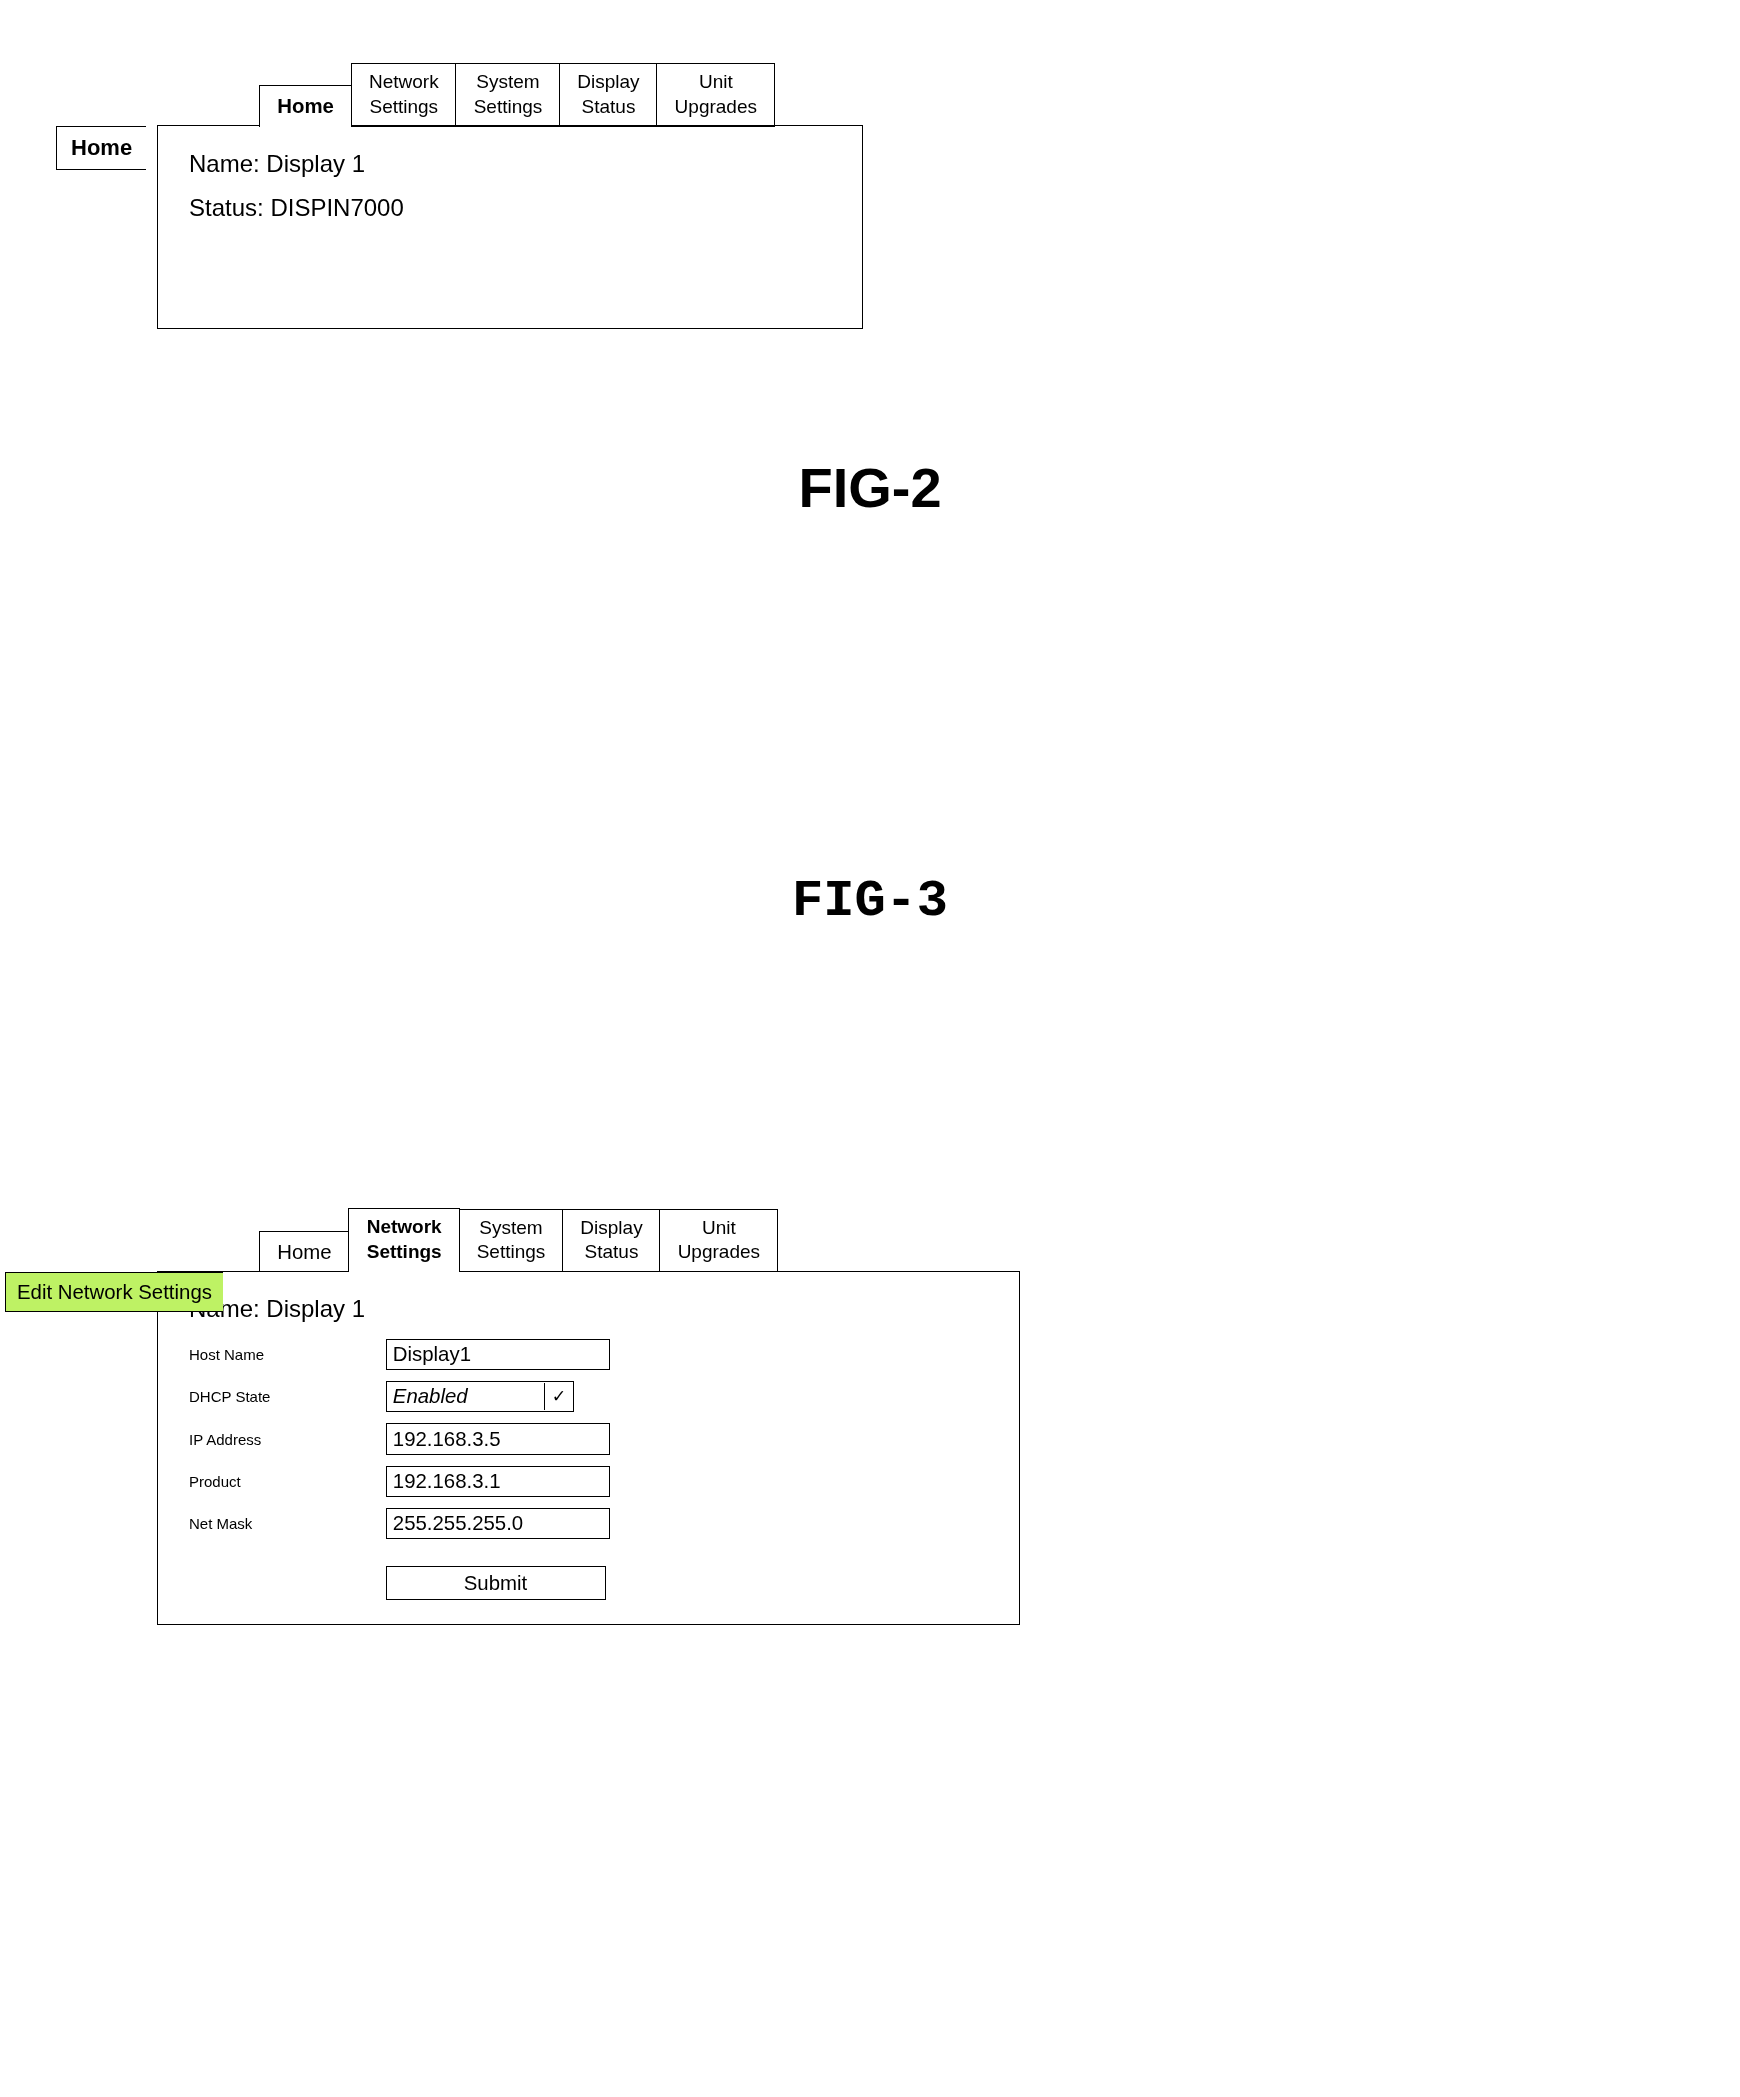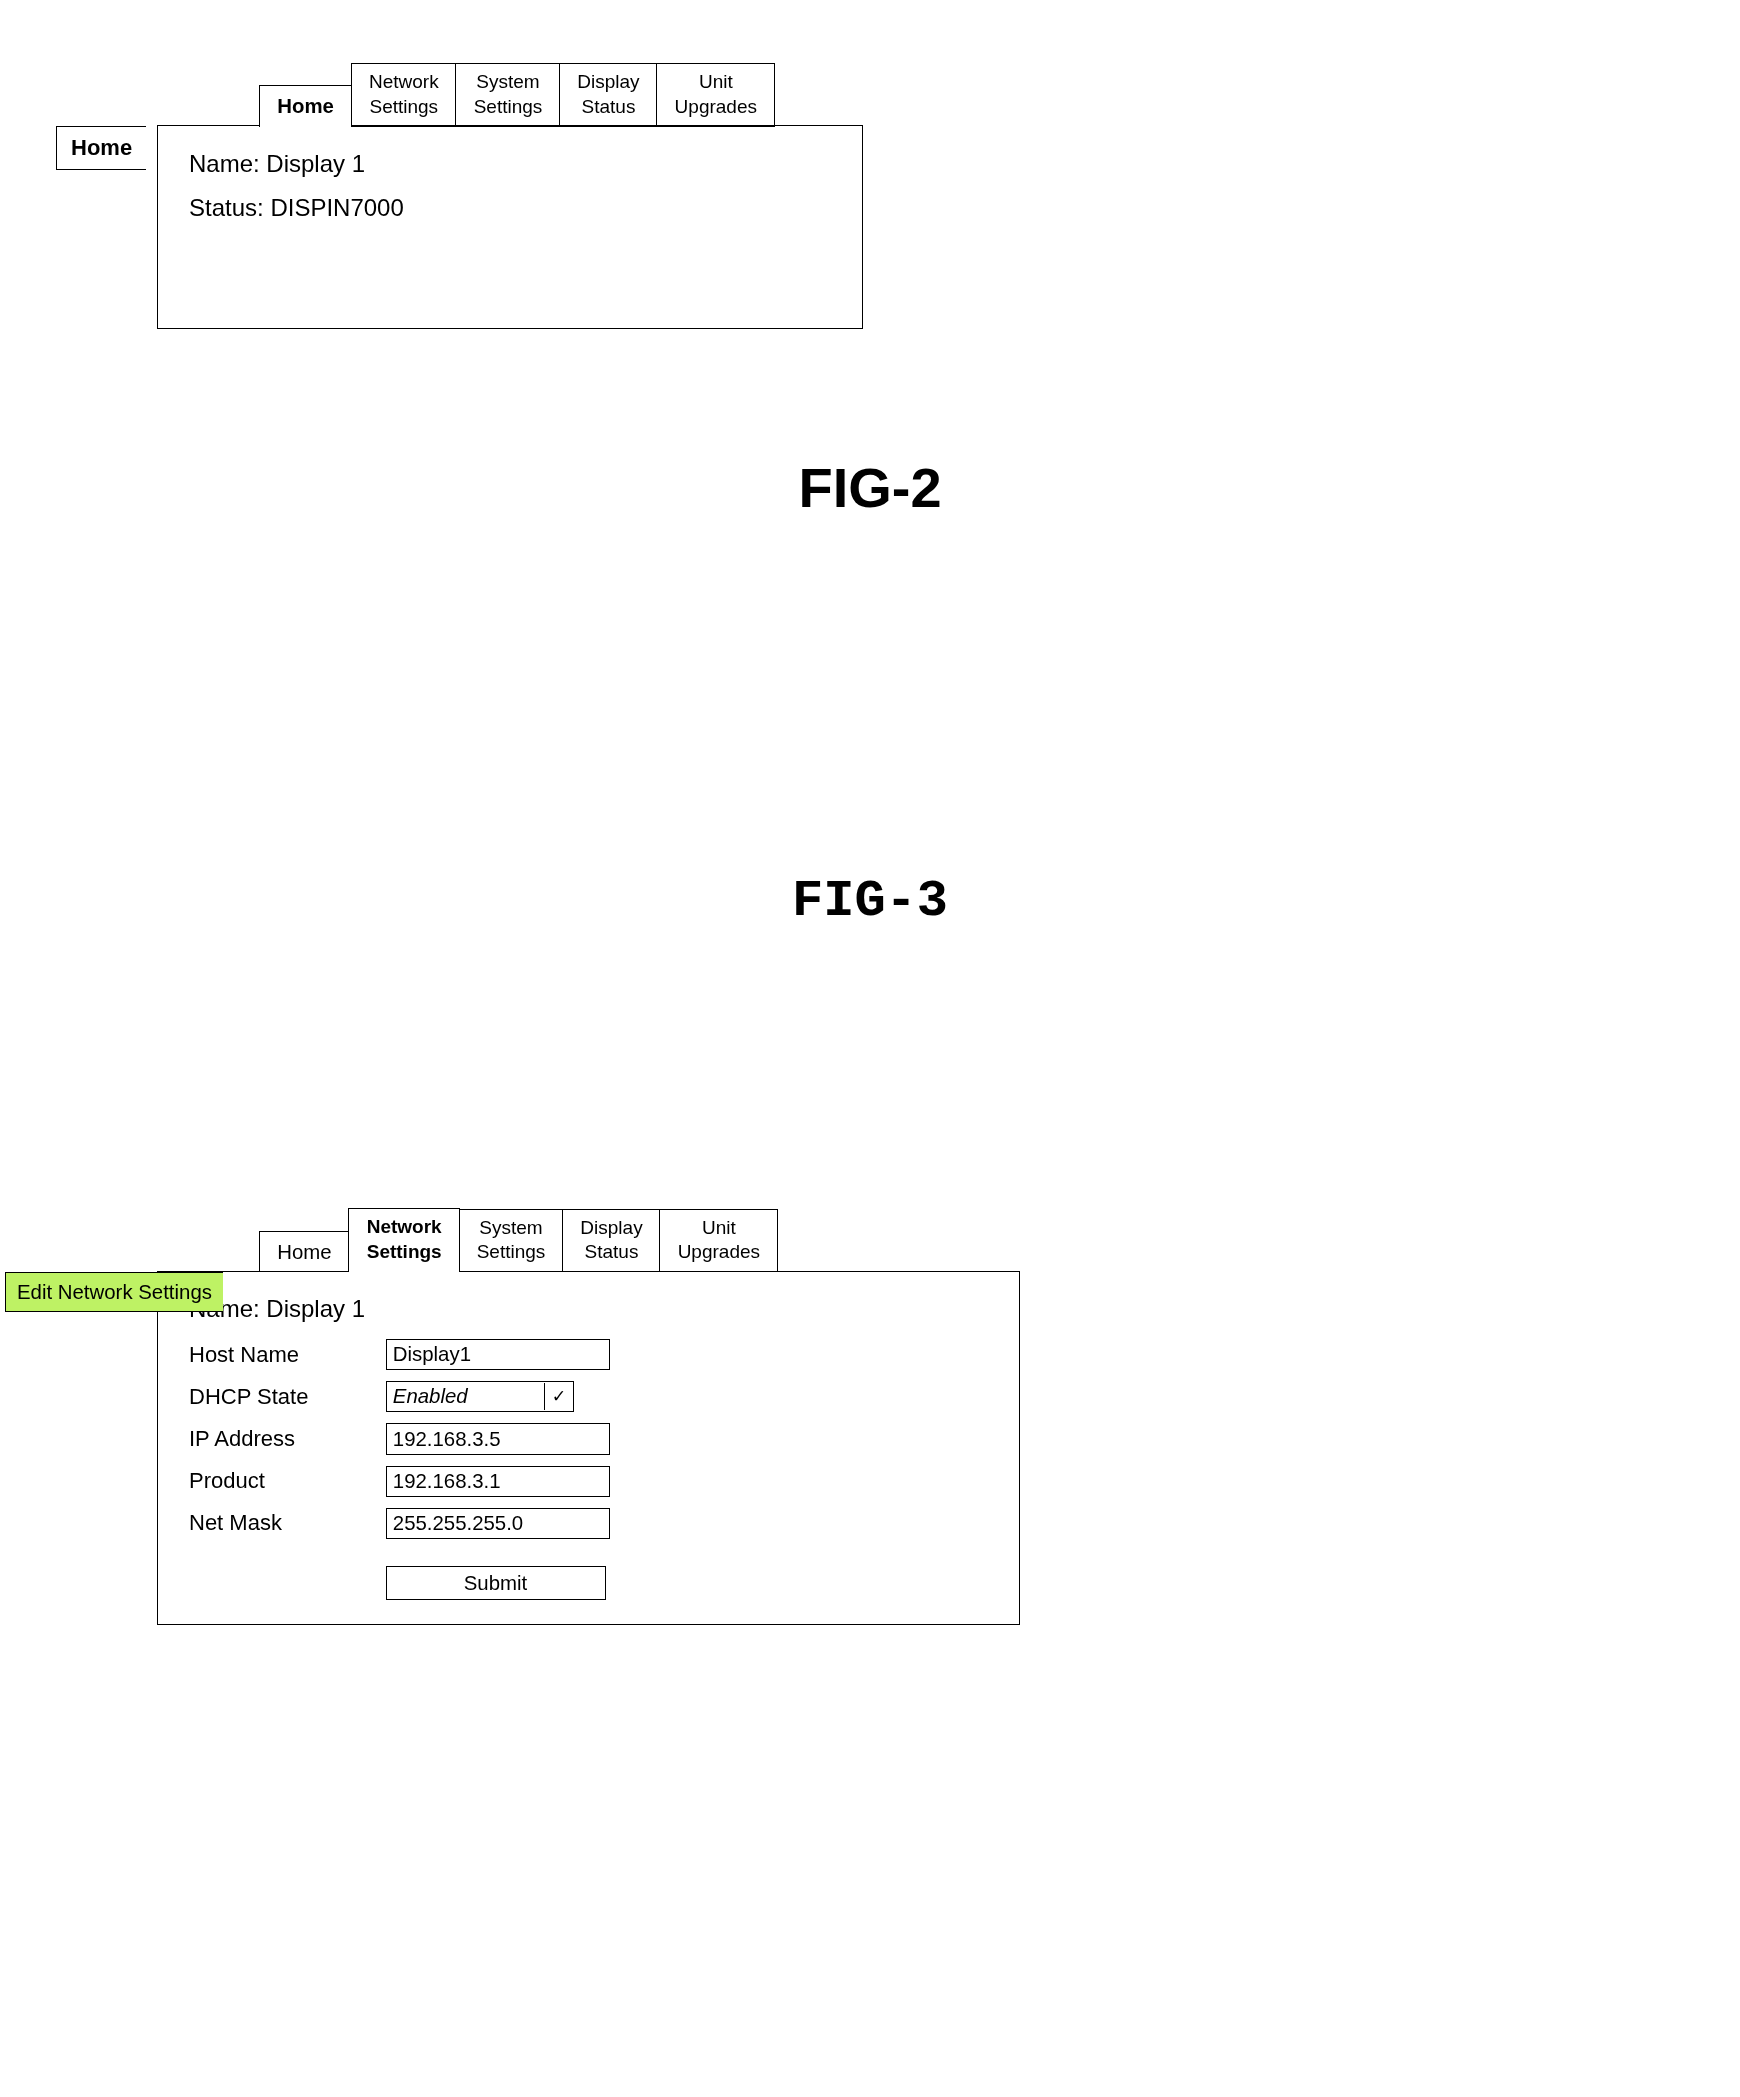--- a/index.html
+++ b/index.html
@@ -120,21 +120,21 @@
 
     .form-grid {
       margin-top: 15.7px;
       display: grid;
       grid-template-columns: 173px 220px;
       gap: 11px 23.5px;
       align-items: center;
     }
 
     .form-label {
-      font-size: 22px;
+      font-size: 15px;
     }
 
     .form-input {
       border: 0.8px solid #000;
       padding: 3.1px 6.3px;
       font-size: 20.4px;
       width: 224px;
     }
 
     .form-select-wrapper {

